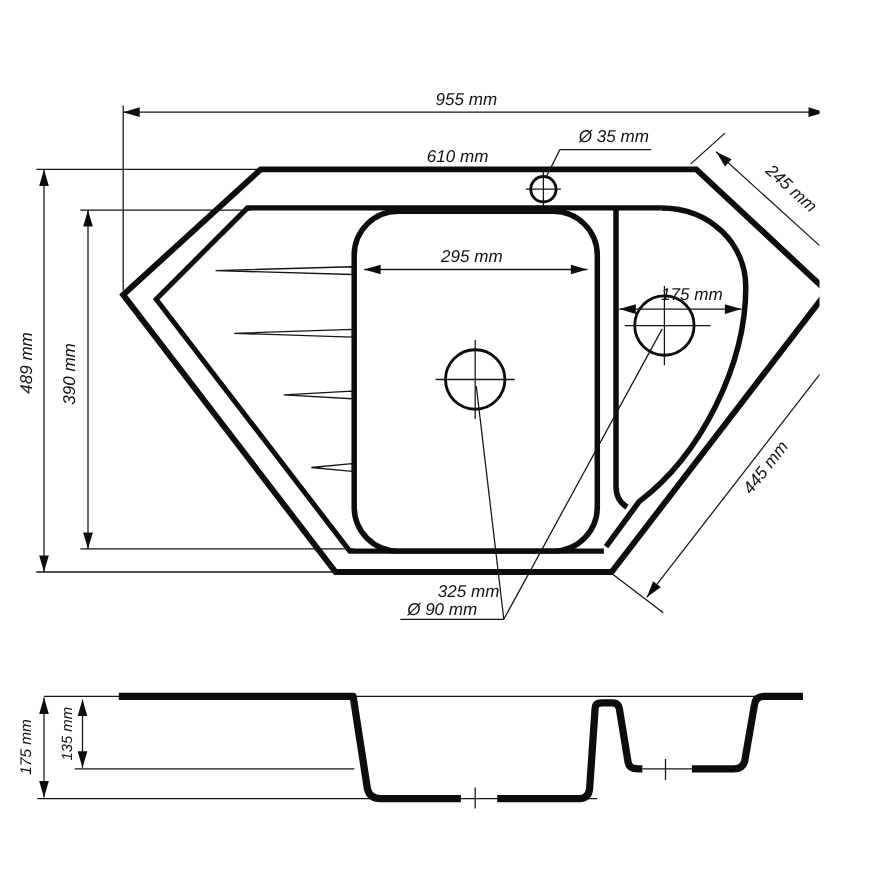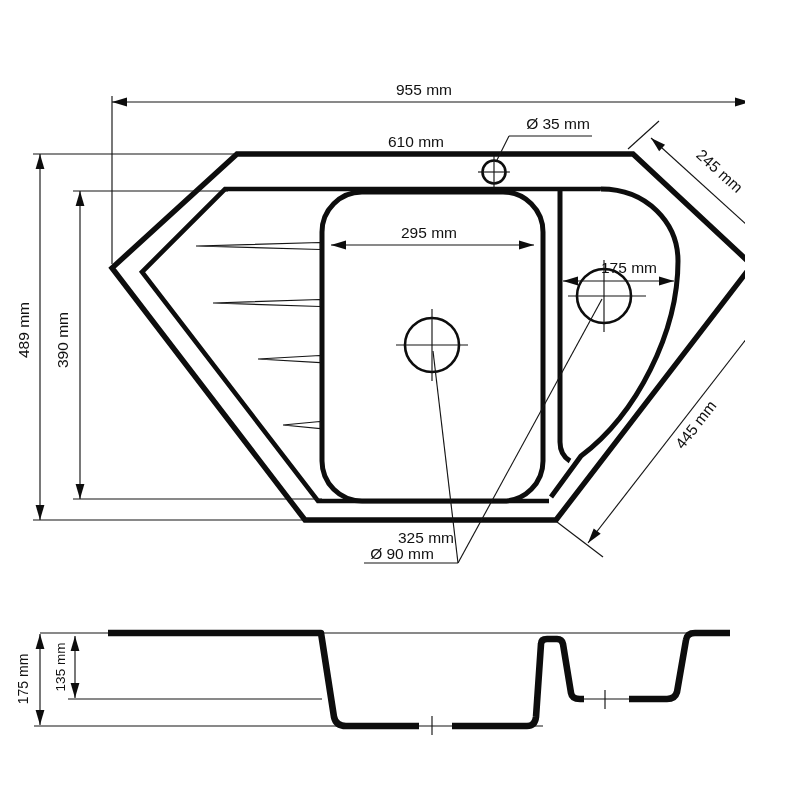--- a/index.html
+++ b/index.html
@@ -2,20 +2,21 @@
 <html><head>
 <meta charset="utf-8">
 <style>
   html,body{margin:0;padding:0;background:#ffffff;}
   .sheet{
     position:relative;
     width:745px;height:800px;
     background:#ffffff;
     overflow:hidden;
     font-family:"Liberation Sans", sans-serif;
+    font-style:italic;
   }
   svg{display:block}
   svg text{
     font-family:"Liberation Sans", sans-serif;
     fill:#111111;
   }
   .lbl{font-size:15.5px;}
   .lbl-sm{font-size:14px;}
   .lbl-xs{font-size:13.5px;}
   .thin{stroke:#151515;stroke-width:1.15;fill:none;}

